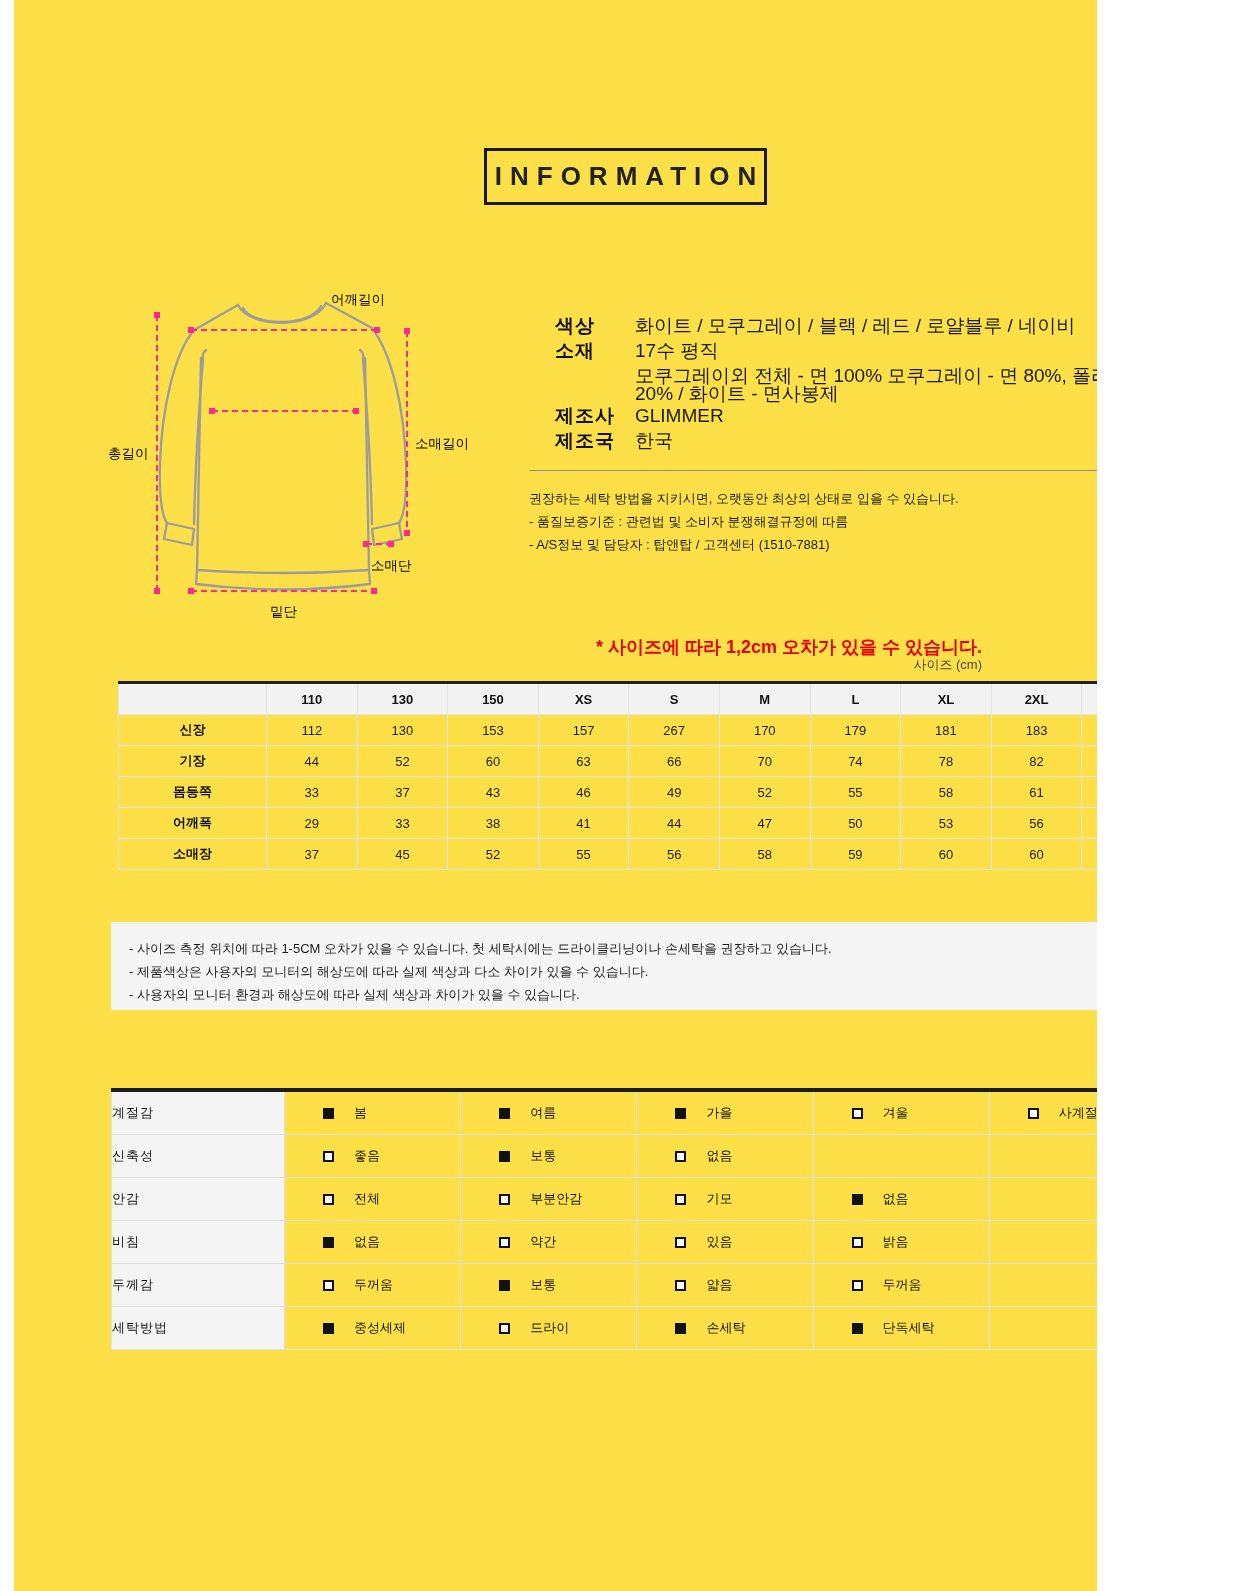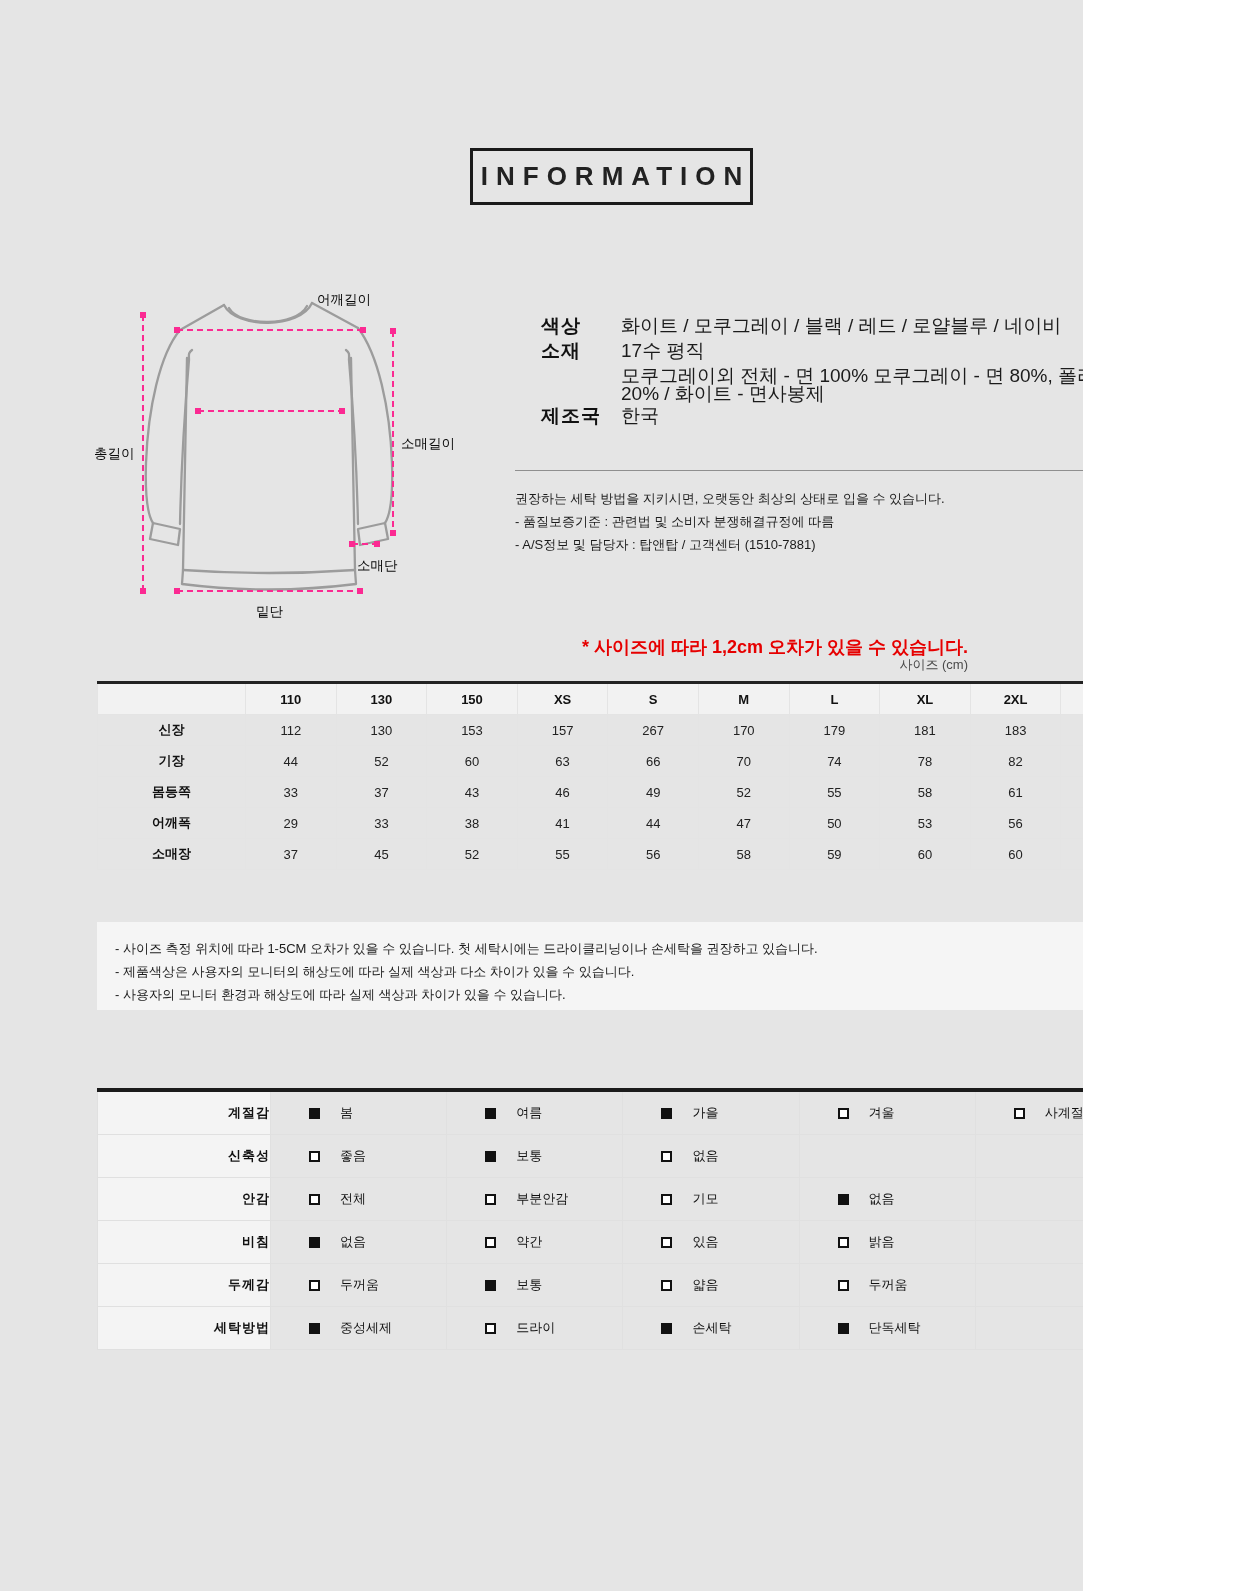--- a/index.html
+++ b/index.html
@@ -1,19 +1,20 @@
 <!DOCTYPE html>
 <html><head>
 <meta charset="utf-8">
 <style>
   html,body{margin:0;padding:0;background:#fff;}
   .page{
-    position:relative;width:1083px;height:1591px;background:#e5e5e5;
+    position:relative;width:1083px;height:1591px;background:#fde047;
     font-family:"Liberation Sans","DejaVu Sans",sans-serif;color:#111;
     overflow:hidden;
+    margin-left:14px;
   }
   
   .title-box{
     position:absolute;left:470px;top:148px;width:283px;height:57px;
     box-sizing:border-box;border:3px solid #1a1a1a;
     display:flex;align-items:center;justify-content:center;
   }
   .title-box span{font-size:26px;font-weight:600;letter-spacing:8px;color:#222;text-indent:8px;}
   
   .diagram{position:absolute;left:80px;top:278px;width:380px;height:345px;}
@@ -24,39 +25,39 @@
   .info-row .lbl{width:80px;flex:0 0 80px;font-weight:bold;letter-spacing:1px;}
   .info-row .val{flex:1;color:#1b1b1b;}
   .divider{position:absolute;left:515px;top:470px;width:622px;border-top:1px solid #8f8f8f;}
   .care-notes{position:absolute;left:515px;top:487px;font-size:13px;line-height:23px;color:#1b1b1b;}
   
   .size-warning{position:absolute;right:115px;top:635px;font-size:18px;font-weight:bold;}
   .size-unit{position:absolute;right:115px;top:656px;font-size:13px;color:#4a4a4a;}
   
   table{border-collapse:collapse;}
   .size-table{
-    position:absolute;left:97px;top:681px;width:1055px;table-layout:fixed;
+    position:absolute;left:104px;top:681px;width:1055px;table-layout:fixed;
     font-size:13px;text-align:center;border-top:3px solid #222;
   }
   .size-table th,.size-table td{border:1px solid #e4e4e4;height:30px;padding:0;}
   .size-table thead th{background:#f2f2f2;font-weight:bold;height:30px;}
   .size-table tbody th{font-weight:bold;}
   .size-table tbody td{font-weight:normal;color:#222;}
   
   .notice-box{
     position:absolute;left:97px;top:922px;width:1055px;height:88px;box-sizing:border-box;
     background:#f5f5f5;padding:15px 0 0 18px;font-size:13px;line-height:23px;color:#1b1b1b;
   }
   
   .attr-table{
     position:absolute;left:97px;top:1088px;width:1055px;table-layout:fixed;
     font-size:13px;border-top:4px solid #1b1b1b;
   }
   .attr-table th,.attr-table td{border:1px solid #e0e0e0;height:42px;padding:0;}
-  .attr-table th{background:#f4f4f4;font-weight:bold;text-align:right;letter-spacing:1px;}
+  .attr-table th{background:#f4f4f4;font-weight:normal;text-align:left;letter-spacing:1px;}
   .attr-table td .opt{display:flex;align-items:center;gap:20px;padding-left:38px;}
   .cb{width:11px;height:11px;box-sizing:border-box;flex:0 0 11px;}
   .cb.checked{background:#111;}
   .cb.unchecked{border:2px solid #111;background:#fff;}
 </style>
 </head>
 <body>
 
 <div class="page">
 
@@ -117,20 +118,24 @@
       </div>
       <div class="info-row">
         <span class="lbl">소재</span>
         <span class="val">17수 평직</span>
       </div>
       <div class="info-row">
         <span class="lbl"></span>
         <span class="val">모쿠그레이외 전체 -  면 100% 모쿠그레이 - 면 80%, 폴리에스터 20% / 화이트 - 면사봉제</span>
       </div>
       <div class="info-row">
+        <span class="lbl">제조사</span>
+        <span class="val">GLIMMER</span>
+      </div>
+      <div class="info-row">
         <span class="lbl">제조국</span>
         <span class="val">한국</span>
       </div>
     </div>
 
   <div class="divider"></div>
 
   <div class="care-notes" id="care-notes">
       <div>권장하는 세탁 방법을 지키시면, 오랫동안 최상의 상태로 입을 수 있습니다.</div>
       <div>- 품질보증기준 : 관련법 및 소비자 분쟁해결규정에 따름</div>

